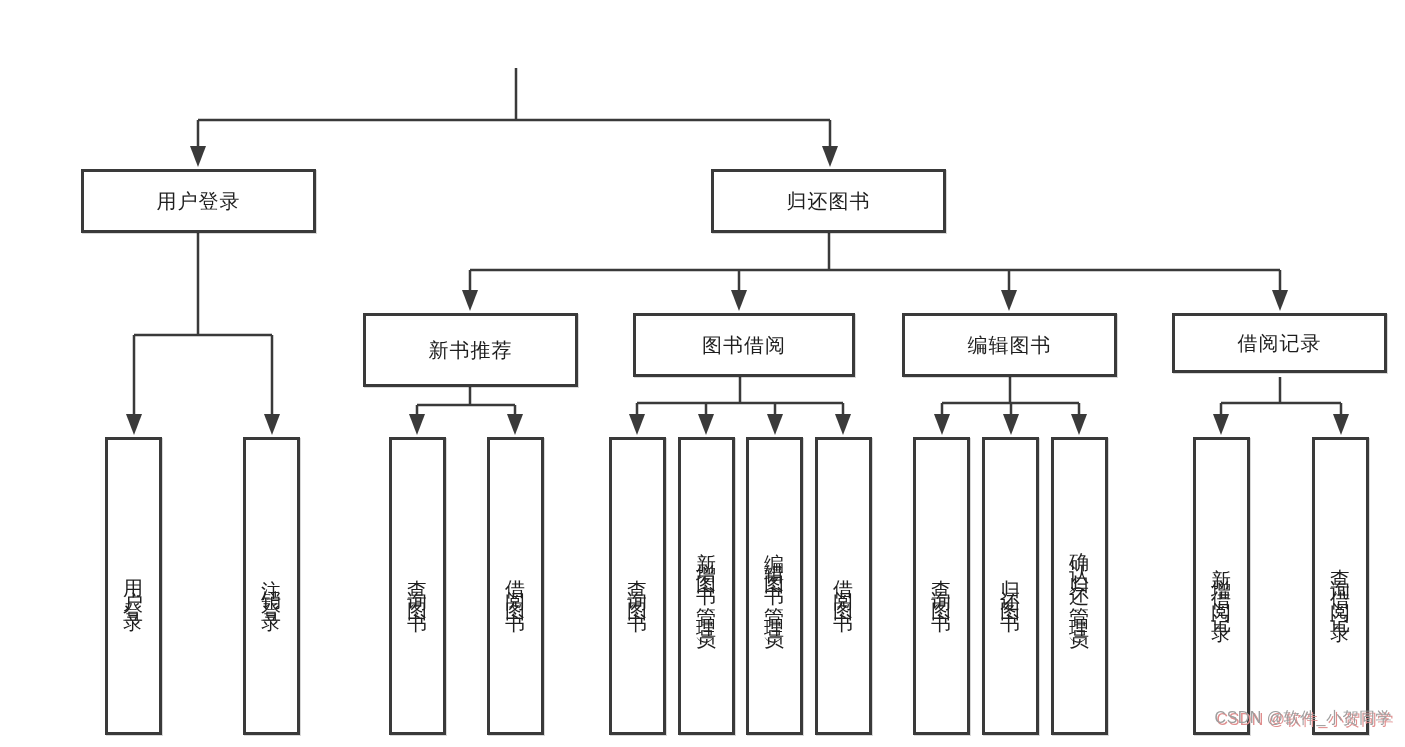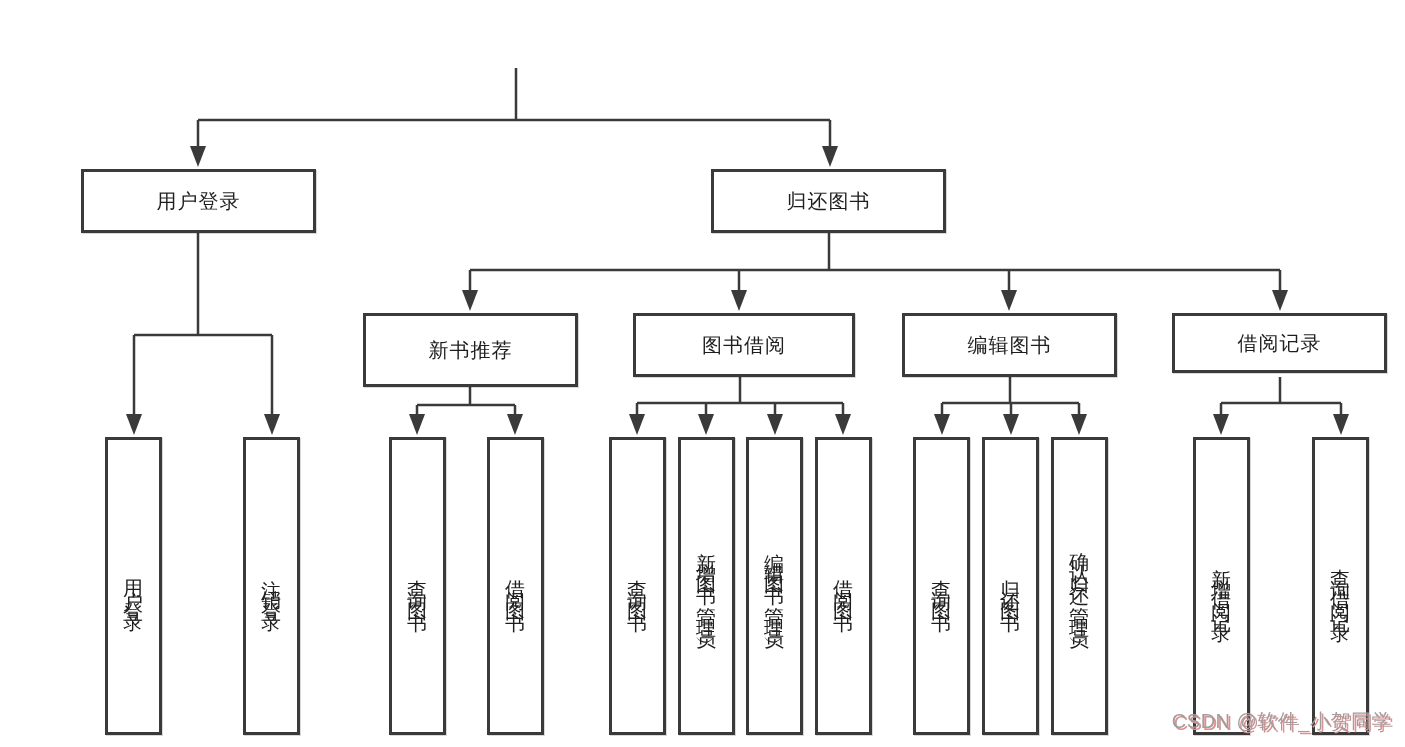--- a/index.html
+++ b/index.html
@@ -24,22 +24,22 @@
   }
   .root{border-width:2.5px;}
   .leaf{
     writing-mode:vertical-rl;
     text-orientation:mixed;
     letter-spacing:11px;
     line-height:1;
   }
   .watermark{
     position:absolute;
-    right:13px;bottom:12px;
-    font-size:20px;
+    right:13px;bottom:18px;
+    font-size:16px;
     color:#9e9e9e;
     text-shadow:2px 2px 0 #e08e8e;
     letter-spacing:0.5px;
     white-space:nowrap;
   }
 </style>
 </head>
 <body>
 
 <div class="canvas">

